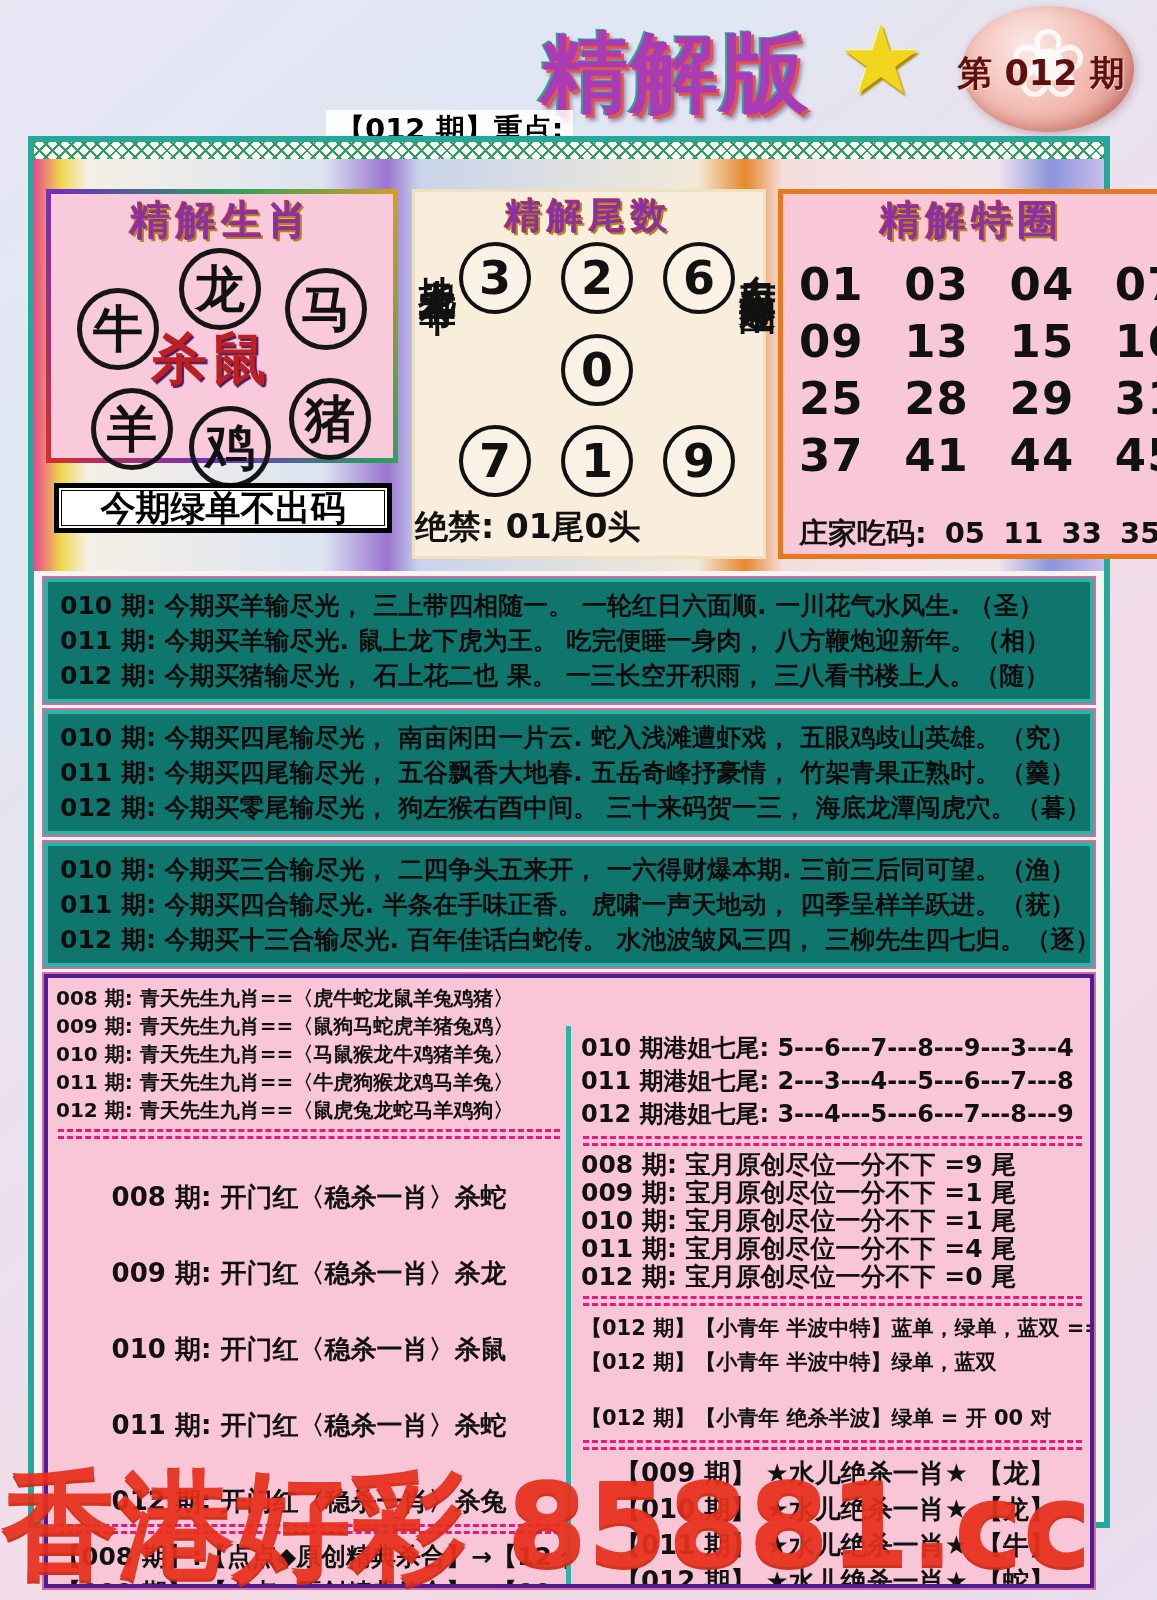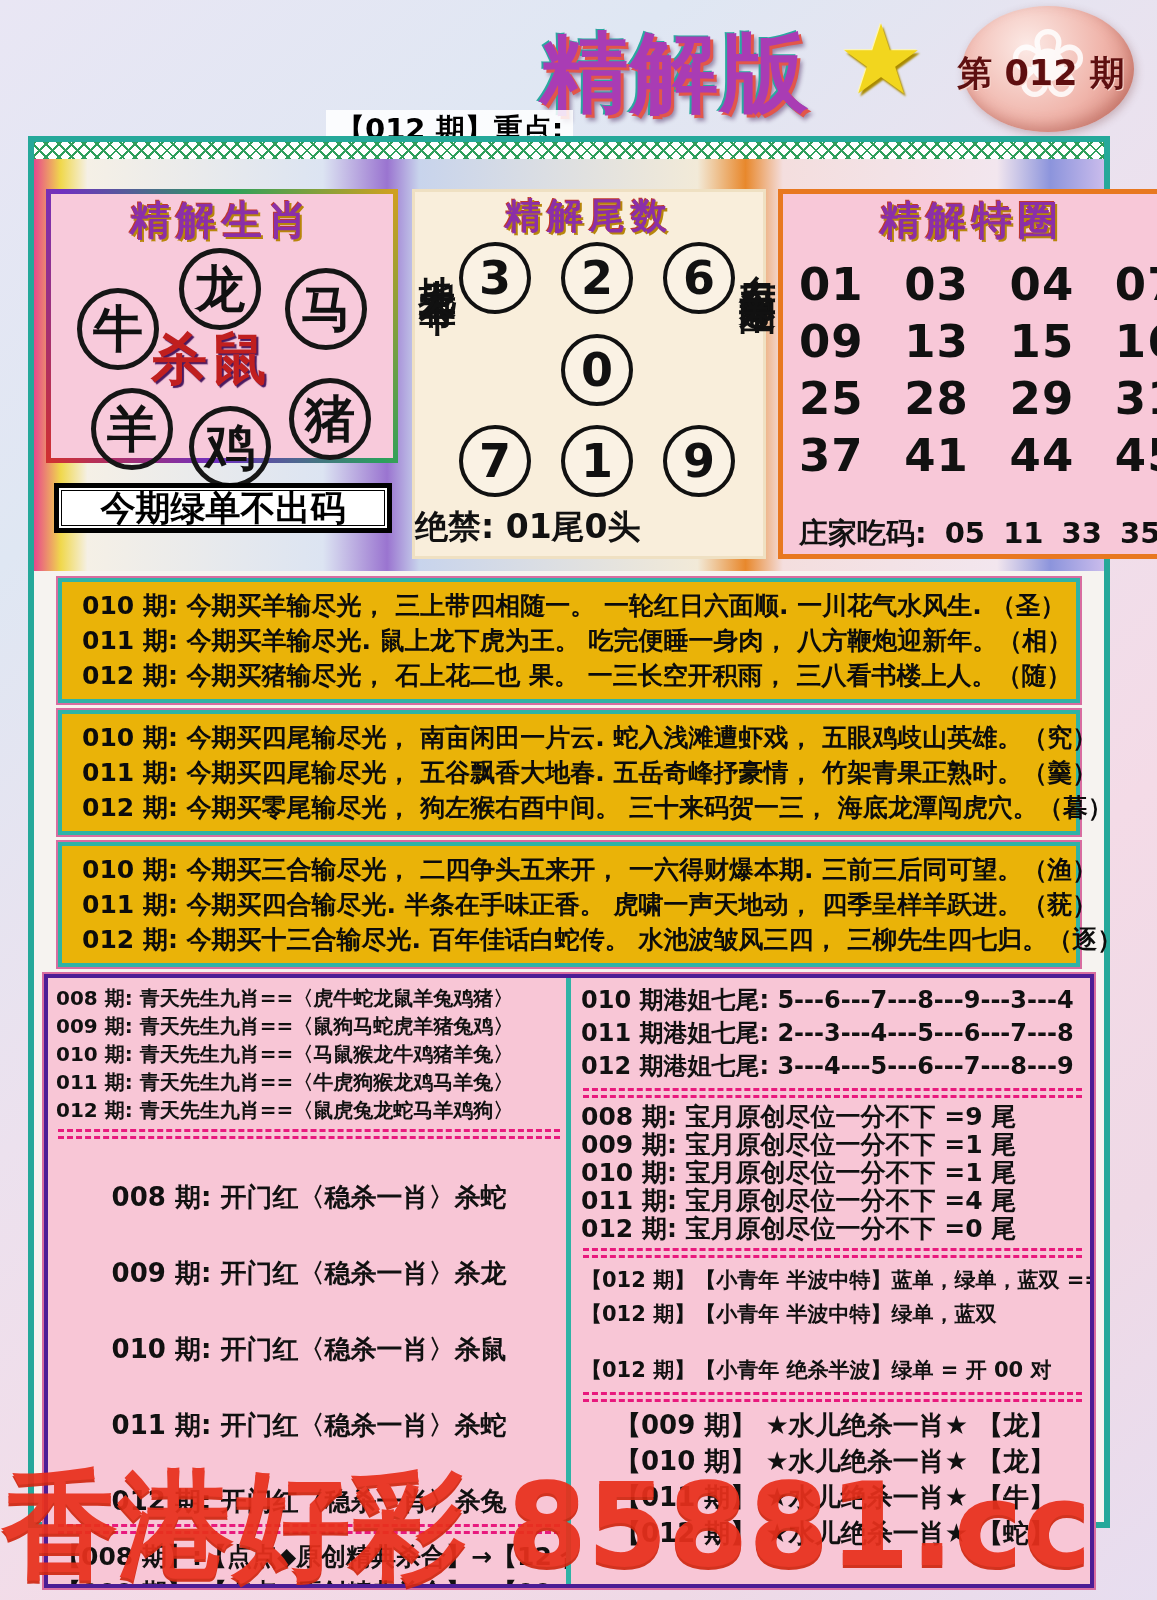--- a/index.html
+++ b/index.html
@@ -65,28 +65,28 @@
     align-items:center;justify-content:center;font-size:46px;font-weight:900;color:#111;background:rgba(255,255,255,.25);}
   .tnote{font-size:33px;font-weight:900;color:#111;text-align:left;padding:4px 0 6px;}
   
   .spanel{position:absolute;left:744px;top:30px;width:388px;height:370px;box-sizing:border-box;
     background:#f8c8d8;border:5px solid #e87820;}
   .spec-rows{padding:10px 0 0 16px;}
   .spec-rows > div{font-size:45px;font-weight:900;color:#111;word-spacing:24px;line-height:57px;
     letter-spacing:1px;white-space:nowrap;}
   .banker{margin-top:30px;padding-left:16px;font-size:29px;font-weight:900;color:#111;word-spacing:8px;}
   
-  .poem{margin:7px 24px;border:4px solid #2fb3a6;box-shadow:0 0 0 2px #d86ca0;background:#eab308;
-    padding:6px 20px;}
+  .poem{margin:7px 10px;border:4px solid #2fb3a6;box-shadow:0 0 0 2px #d86ca0;background:#0f766e;
+    padding:6px 12px;}
   .poem > div{font-size:25px;font-weight:900;color:#0c0c0c;line-height:35px;white-space:nowrap;}
   
   .cols{display:flex;margin:0 10px;border:4px solid #4c1d95;box-shadow:0 0 0 2px #d86ca0;
     background:#f8c6d6;height:614px;box-sizing:border-box;}
   .colL{flex:0 0 506px;padding:6px 4px 0 8px;overflow:hidden;}
-  .colR{flex:1;border-left:5px solid #2fb3a6;padding:6px 6px 0 10px;overflow:hidden;}
+  .colR{flex:1;border-left:5px solid #2fb3a6;padding:6px 6px 0 10px;overflow:hidden;margin-top:48px;}
   .sep{border-top:3px dashed #e8197d;border-bottom:3px dashed #e8197d;height:4px;margin:5px 2px;}
   .ln-nine > div{font-size:20px;font-weight:900;line-height:28px;white-space:nowrap;color:#111;}
   .ln-kmh > div{font-size:26px;font-weight:900;line-height:36px;text-align:center;color:#111;margin-top:40px;}
   .ln-dd > div{font-size:25px;font-weight:900;line-height:36px;white-space:nowrap;color:#111;}
   .ln-s1x > div{font-size:25px;font-weight:900;line-height:36px;white-space:nowrap;color:#111;padding-left:12px;}
   .ln-qw > div{font-size:24px;font-weight:900;line-height:33px;white-space:nowrap;color:#111;}
   .ln-by > div{font-size:25px;font-weight:900;line-height:28px;white-space:nowrap;color:#111;}
   .ln-xqn > div{font-size:21px;font-weight:900;line-height:34px;white-space:nowrap;color:#111;}
   .jsb{font-size:21px;font-weight:900;line-height:34px;white-space:nowrap;color:#111;margin-top:22px;}
   .ln-se > div{font-size:26px;font-weight:900;line-height:36px;white-space:nowrap;color:#111;padding-left:34px;}

